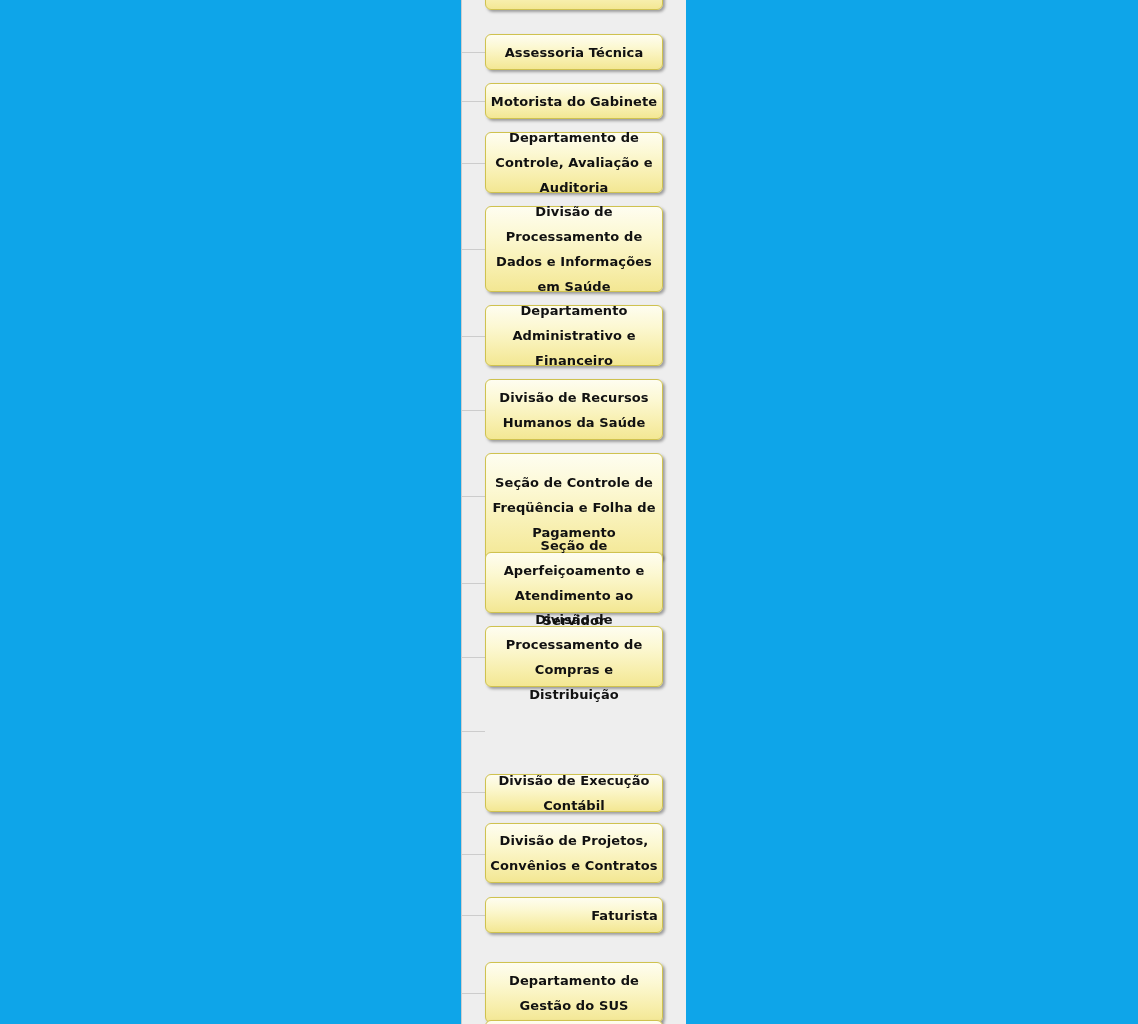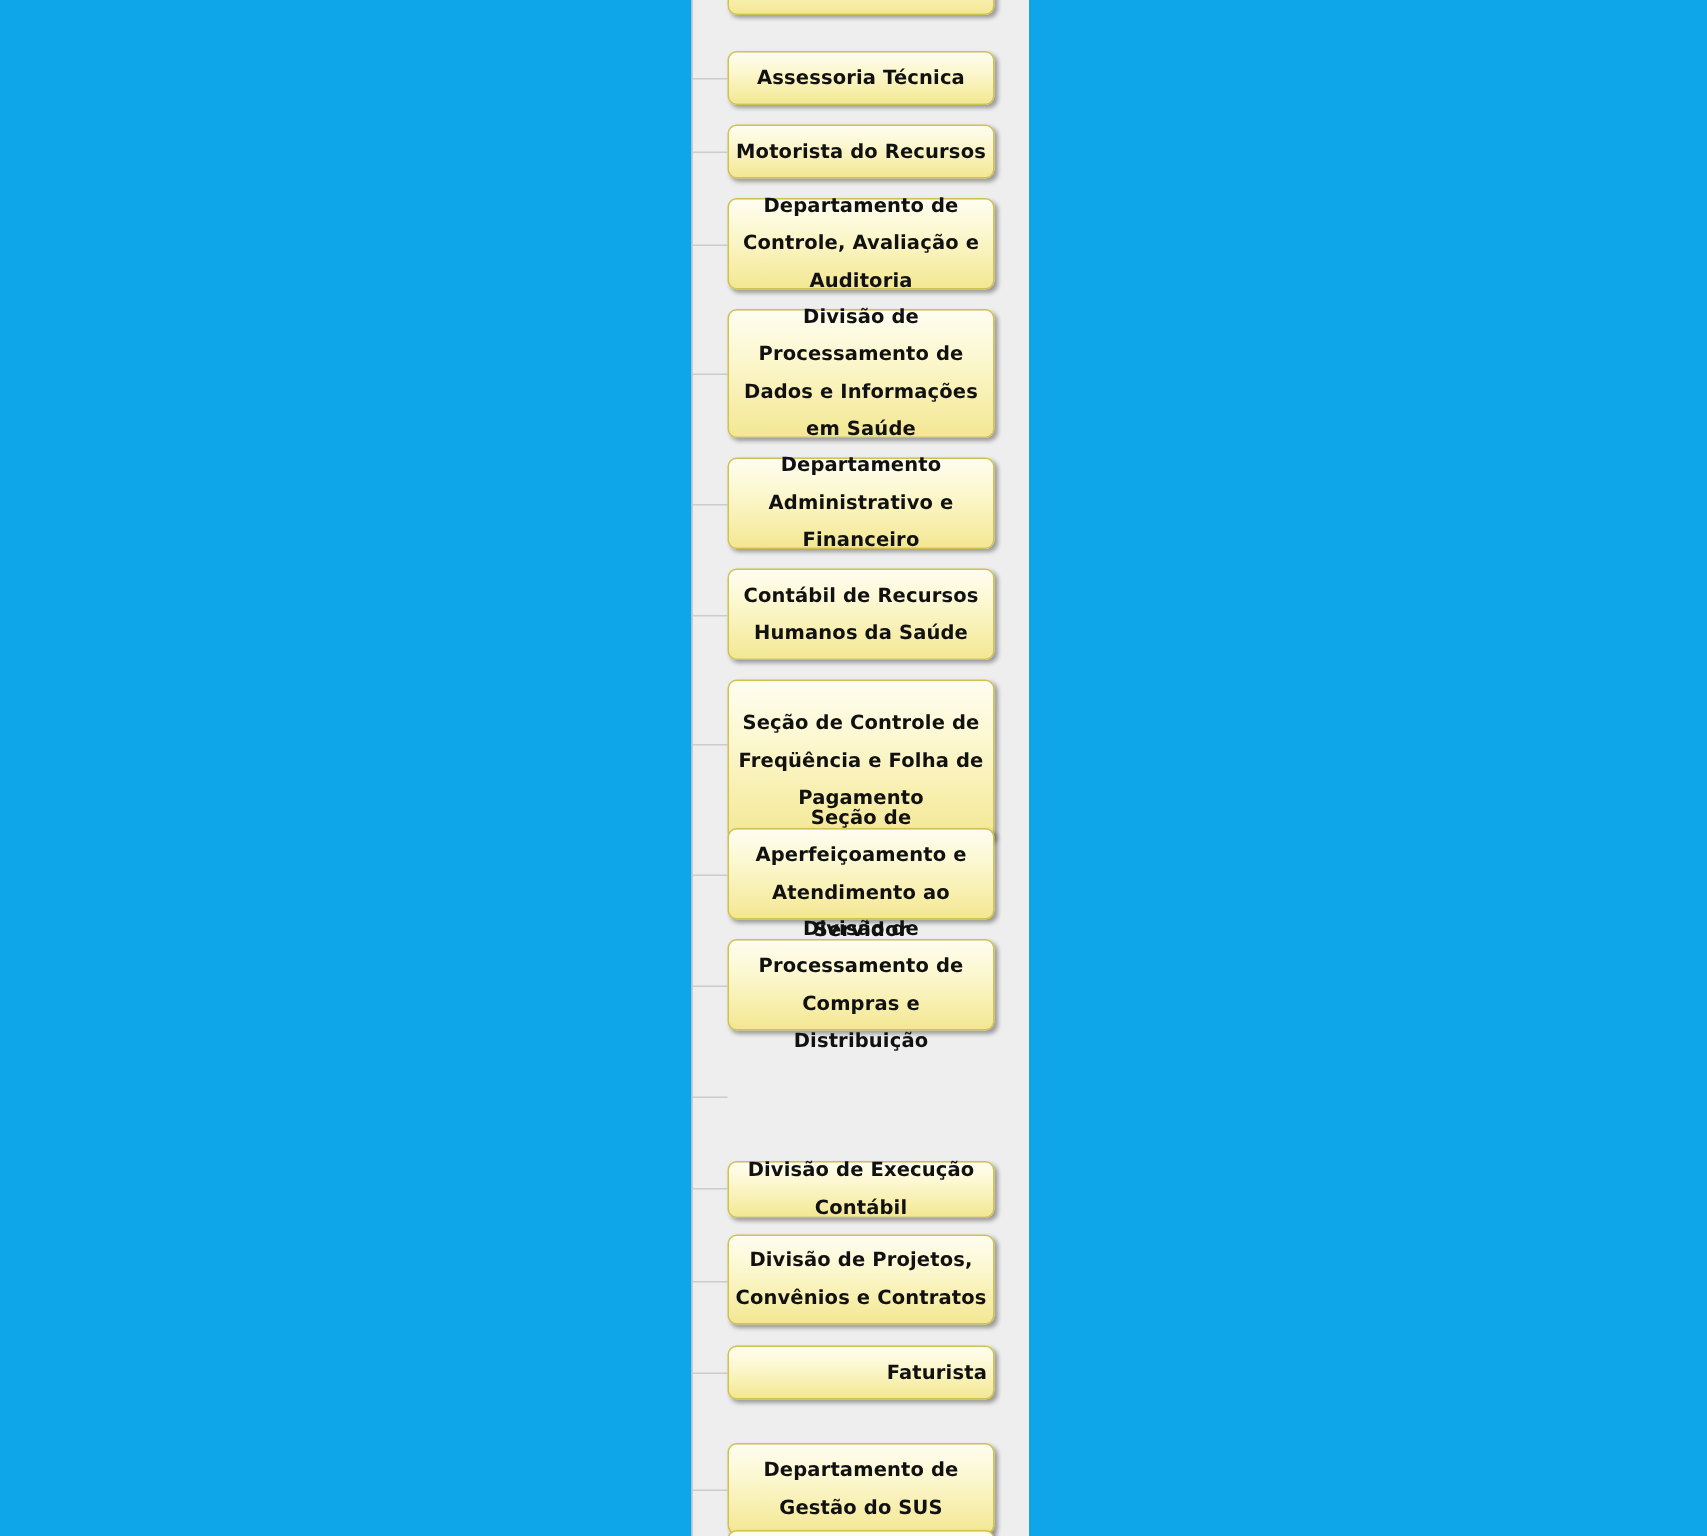--- a/index.html
+++ b/index.html
@@ -107,21 +107,21 @@
         </div>
         <div class="node-row" style="top: 34px; height: 36px;">
           <div class="branch-line" style="top: 18px;"></div>
           <div class="node-box" style="height: 36px;">
             <span class="node-label">Assessoria Técnica</span>
           </div>
         </div>
         <div class="node-row" style="top: 83px; height: 36px;">
           <div class="branch-line" style="top: 18px;"></div>
           <div class="node-box" style="height: 36px;">
-            <span class="node-label">Motorista do Recursos</span>
+            <span class="node-label">Motorista do Gabinete</span>
           </div>
         </div>
         <div class="node-row" style="top: 132px; height: 61px;">
           <div class="branch-line" style="top: 31px;"></div>
           <div class="node-box" style="height: 61px; align-items: center;">
             <span class="node-label">Departamento de Controle, Avaliação e Auditoria</span>
           </div>
         </div>
         <div class="node-row" style="top: 206px; height: 86px;">
           <div class="branch-line" style="top: 43px;"></div>
@@ -131,21 +131,21 @@
         </div>
         <div class="node-row" style="top: 305px; height: 61px;">
           <div class="branch-line" style="top: 31px;"></div>
           <div class="node-box" style="height: 61px;">
             <span class="node-label">Departamento Administrativo e Financeiro</span>
           </div>
         </div>
         <div class="node-row" style="top: 379px; height: 61px;">
           <div class="branch-line" style="top: 31px;"></div>
           <div class="node-box" style="height: 61px;">
-            <span class="node-label">Contábil de Recursos Humanos da Saúde</span>
+            <span class="node-label">Divisão de Recursos Humanos da Saúde</span>
           </div>
         </div>
         <div class="node-row" style="top: 453px; height: 86px;">
           <div class="branch-line" style="top: 43px;"></div>
           <div class="node-box" style="height: 108px;">
             <span class="node-label">Seção de Controle de Freqüência e Folha de Pagamento</span>
           </div>
         </div>
         <div class="node-row" style="top: 552px; height: 61px;">
           <div class="branch-line" style="top: 31px;"></div>

